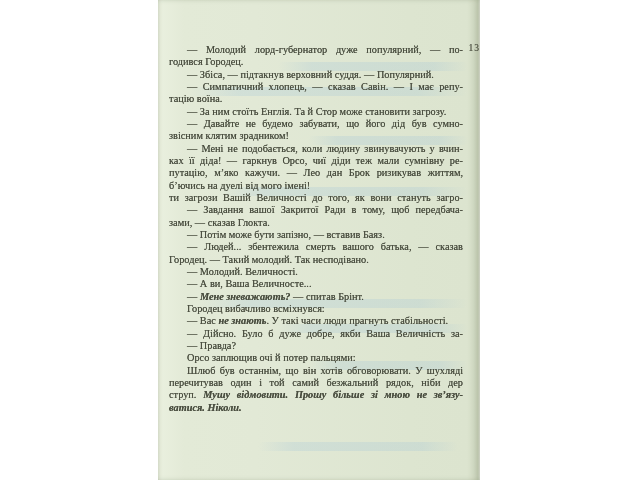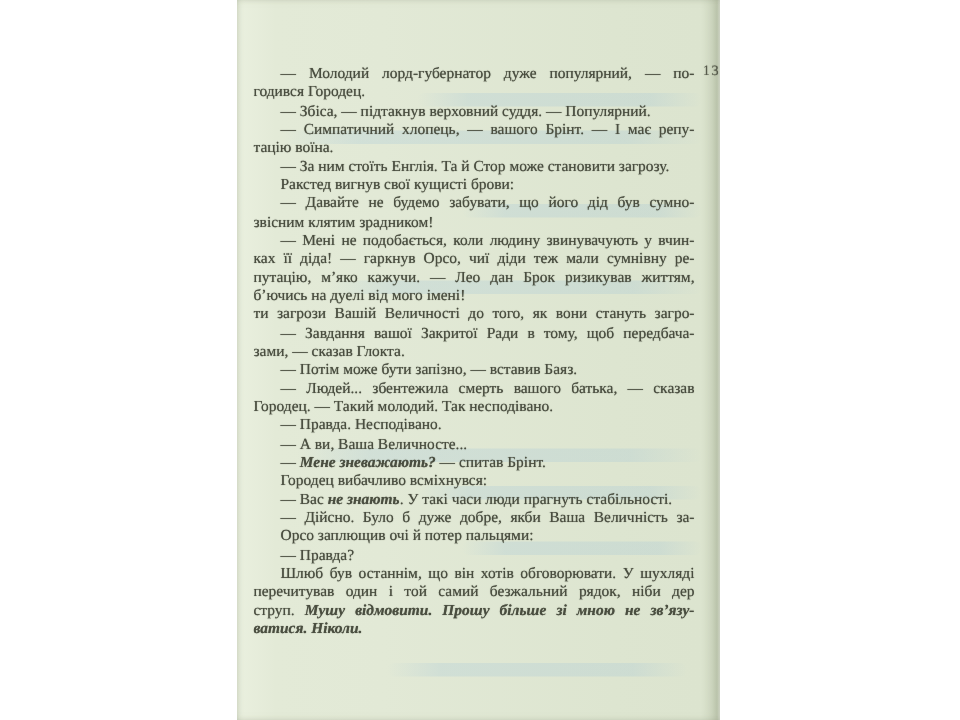--- a/index.html
+++ b/index.html
@@ -62,43 +62,42 @@
     <div class="streak s4"></div>
     <div class="streak s5"></div>
     <div class="streak s6"></div>
     <div class="streak s7"></div>
     <div class="streak s8"></div>
     <div class="page-number">13</div>
     <div class="text">
         <div class="line indent full"><span>— Молодий лорд-губернатор дуже популярний, — по-</span></div>
         <div class="line"><span>годився Городец.</span></div>
         <div class="line indent"><span>— Збіса, — підтакнув верховний суддя. — Популярний.</span></div>
-        <div class="line indent full"><span>— Симпатичний хлопець, — вашого Брінт. — І має репу-</span></div>
+        <div class="line indent full"><span>— Симпатичний хлопець, — сказав Савін. — І має репу-</span></div>
         <div class="line"><span>тацію воїна.</span></div>
         <div class="line indent"><span>— За ним стоїть Енглія. Та й Стор може становити загрозу.</span></div>
-        <div class="line indent"><span>Ракстед вигнув свої кущисті брови:</span></div>
         <div class="line indent full"><span>— Давайте не будемо забувати, що його дід був сумно-</span></div>
         <div class="line"><span>звісним клятим зрадником!</span></div>
         <div class="line indent full"><span>— Мені не подобається, коли людину звинувачують у вчин-</span></div>
         <div class="line full"><span>ках її діда! — гаркнув Орсо, чиї діди теж мали сумнівну ре-</span></div>
         <div class="line full"><span>путацію, м’яко кажучи. — Лео дан Брок ризикував життям,</span></div>
         <div class="line"><span>б’ючись на дуелі від мого імені!</span></div>
         <div class="line full"><span>ти загрози Вашій Величності до того, як вони стануть загро-</span></div>
         <div class="line indent full"><span>— Завдання вашої Закритої Ради в тому, щоб передбача-</span></div>
         <div class="line"><span>зами, — сказав Глокта.</span></div>
         <div class="line indent"><span>— Потім може бути запізно, — вставив Баяз.</span></div>
         <div class="line indent full"><span>— Людей... збентежила смерть вашого батька, — сказав</span></div>
         <div class="line"><span>Городец. — Такий молодий. Так несподівано.</span></div>
-        <div class="line indent"><span>— Правда. Несподівано.</span></div>
+        <div class="line indent"><span>— Молодий. Величності.</span></div>
         <div class="line indent"><span>— А ви, Ваша Величносте...</span></div>
         <div class="line indent"><span>— </span><span class="ital">Мене зневажають?</span><span> — спитав Брінт.</span></div>
         <div class="line indent"><span>Городец вибачливо всміхнувся:</span></div>
         <div class="line indent"><span>— Вас </span><span class="ital">не знають</span><span>. У такі часи люди прагнуть стабільності.</span></div>
         <div class="line indent full"><span>— Дійсно. Було б дуже добре, якби Ваша Величність за-</span></div>
+        <div class="line indent"><span>— Правда?</span></div>
         <div class="line indent"><span>Орсо заплющив очі й потер пальцями:</span></div>
-        <div class="line indent"><span>— Правда?</span></div>
         <div class="line indent full"><span>Шлюб був останнім, що він хотів обговорювати. У шухляді</span></div>
         <div class="line full"><span>перечитував один і той самий безжальний рядок, ніби дер</span></div>
         <div class="line full"><span>струп. </span><span class="ital">Мушу відмовити. Прошу більше зі мною не зв’язу-</span></div>
         <div class="line"><span class="ital">ватися. Ніколи.</span></div>
       </div>
   </div>
 </div>
 
 </body></html>

